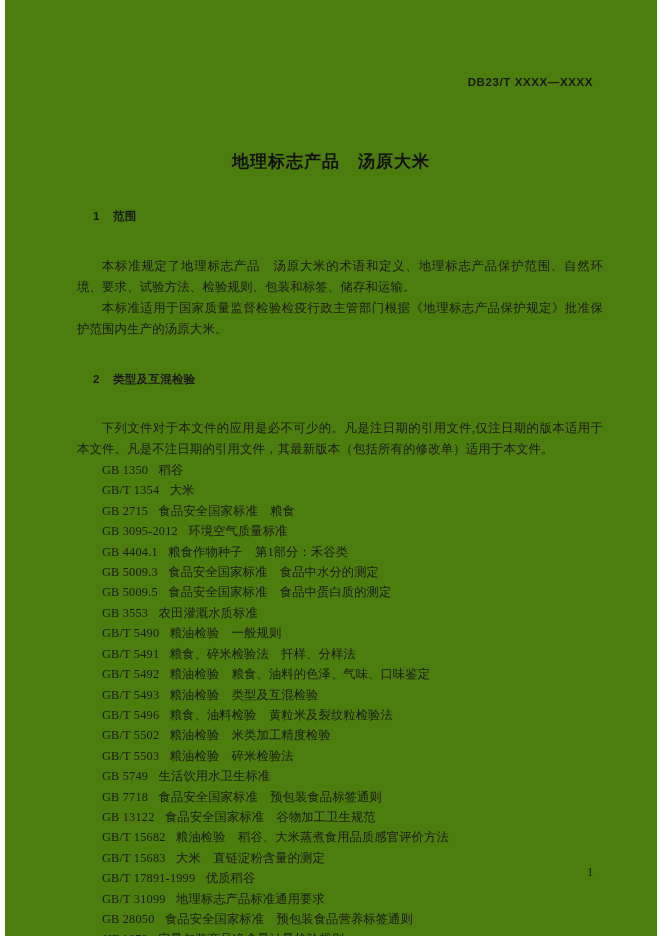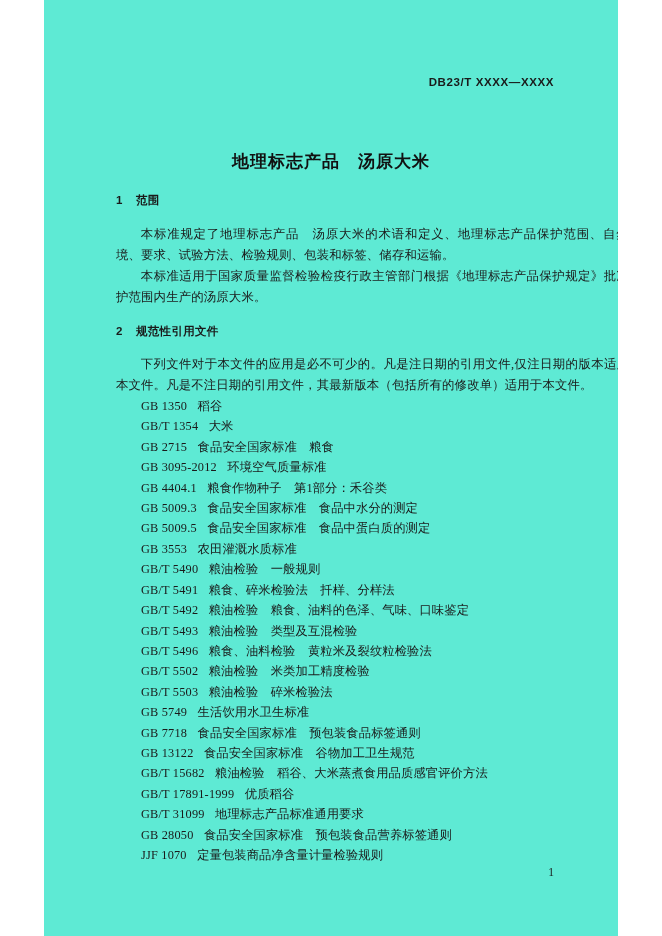--- a/index.html
+++ b/index.html
@@ -3,24 +3,24 @@
 <meta charset="utf-8">
 <style>
   html, body {
     margin: 0;
     padding: 0;
     background: #ffffff;
   }
 
   .page {
     position: relative;
-    width: 574px;
+    width: 652px;
     height: 936px;
     margin: 0 auto;
-    background: #5eead4;
+    background: #4d7c0f;
     overflow: hidden;
     color: #1a1a1a;
     font-family: "Liberation Serif", "DejaVu Serif", serif;
     box-sizing: border-box;
   }
 
   
   .doc-header {
     position: absolute;
     top: 76px;
@@ -56,21 +56,21 @@
     left: 72px;
     width: 526px;
   }
 
   .section-heading {
     font-family: "Liberation Sans", "DejaVu Sans", sans-serif;
     font-size: 11.5px;
     font-weight: bold;
     color: #1a1a1a;
     letter-spacing: 0.3px;
-    margin: 0;
+    margin: 16px;
     line-height: 1.35;
   }
 
   .section-heading .num {
     display: inline-block;
     min-width: 20px;
   }
 
   .gap-after-heading { height: 15px; }
   .gap-before-heading { height: 16px; }
@@ -141,21 +141,21 @@
       <span class="num">1</span><span>范围</span>
     </div>
     <div class="gap-after-heading"></div>
 
     <p class="para">本标准规定了地理标志产品　汤原大米的术语和定义、地理标志产品保护范围、自然环境、要求、试验方法、检验规则、包装和标签、储存和运输。</p>
     <p class="para">本标准适用于国家质量监督检验检疫行政主管部门根据《地理标志产品保护规定》批准保护范围内生产的汤原大米。</p>
 
     <div class="gap-before-heading"></div>
 
     <div class="section-heading">
-      <span class="num">2</span><span>规范性引用文件</span>
+      <span class="num">2</span><span>类型及互混检验</span>
     </div>
     <div class="gap-after-heading"></div>
 
     <p class="para">下列文件对于本文件的应用是必不可少的。凡是注日期的引用文件,仅注日期的版本适用于本文件。凡是不注日期的引用文件，其最新版本（包括所有的修改单）适用于本文件。</p>
 
     <ul class="ref-list">
       <li class="ref-item"><span class="ref-code">GB 1350</span><span class="ref-sep"></span><span class="ref-title">稻谷</span></li>
       <li class="ref-item"><span class="ref-code">GB/T 1354</span><span class="ref-sep"></span><span class="ref-title">大米</span></li>
       <li class="ref-item"><span class="ref-code">GB 2715</span><span class="ref-sep"></span><span class="ref-title">食品安全国家标准　粮食</span></li>
       <li class="ref-item"><span class="ref-code">GB 3095-2012</span><span class="ref-sep"></span><span class="ref-title">环境空气质量标准</span></li>
@@ -167,20 +167,21 @@
       <li class="ref-item"><span class="ref-code">GB/T 5491</span><span class="ref-sep"></span><span class="ref-title">粮食、碎米检验法　扦样、分样法</span></li>
       <li class="ref-item"><span class="ref-code">GB/T 5492</span><span class="ref-sep"></span><span class="ref-title">粮油检验　粮食、油料的色泽、气味、口味鉴定</span></li>
       <li class="ref-item"><span class="ref-code">GB/T 5493</span><span class="ref-sep"></span><span class="ref-title">粮油检验　类型及互混检验</span></li>
       <li class="ref-item"><span class="ref-code">GB/T 5496</span><span class="ref-sep"></span><span class="ref-title">粮食、油料检验　黄粒米及裂纹粒检验法</span></li>
       <li class="ref-item"><span class="ref-code">GB/T 5502</span><span class="ref-sep"></span><span class="ref-title">粮油检验　米类加工精度检验</span></li>
       <li class="ref-item"><span class="ref-code">GB/T 5503</span><span class="ref-sep"></span><span class="ref-title">粮油检验　碎米检验法</span></li>
       <li class="ref-item"><span class="ref-code">GB 5749</span><span class="ref-sep"></span><span class="ref-title">生活饮用水卫生标准</span></li>
       <li class="ref-item"><span class="ref-code">GB 7718</span><span class="ref-sep"></span><span class="ref-title">食品安全国家标准　预包装食品标签通则</span></li>
       <li class="ref-item"><span class="ref-code">GB 13122</span><span class="ref-sep"></span><span class="ref-title">食品安全国家标准　谷物加工卫生规范</span></li>
       <li class="ref-item"><span class="ref-code">GB/T 15682</span><span class="ref-sep"></span><span class="ref-title">粮油检验　稻谷、大米蒸煮食用品质感官评价方法</span></li>
+      <li class="ref-item"><span class="ref-code">GB/T 15683</span><span class="ref-sep"></span><span class="ref-title">大米　直链淀粉含量的测定</span></li>
       <li class="ref-item"><span class="ref-code">GB/T 17891-1999</span><span class="ref-sep"></span><span class="ref-title">优质稻谷</span></li>
       <li class="ref-item"><span class="ref-code">GB/T 31099</span><span class="ref-sep"></span><span class="ref-title">地理标志产品标准通用要求</span></li>
       <li class="ref-item"><span class="ref-code">GB 28050</span><span class="ref-sep"></span><span class="ref-title">食品安全国家标准　预包装食品营养标签通则</span></li>
       <li class="ref-item"><span class="ref-code">JJF 1070</span><span class="ref-sep"></span><span class="ref-title">定量包装商品净含量计量检验规则</span></li>
     </ul>
 
   </div>
 
   <div class="page-number">1</div>
 

